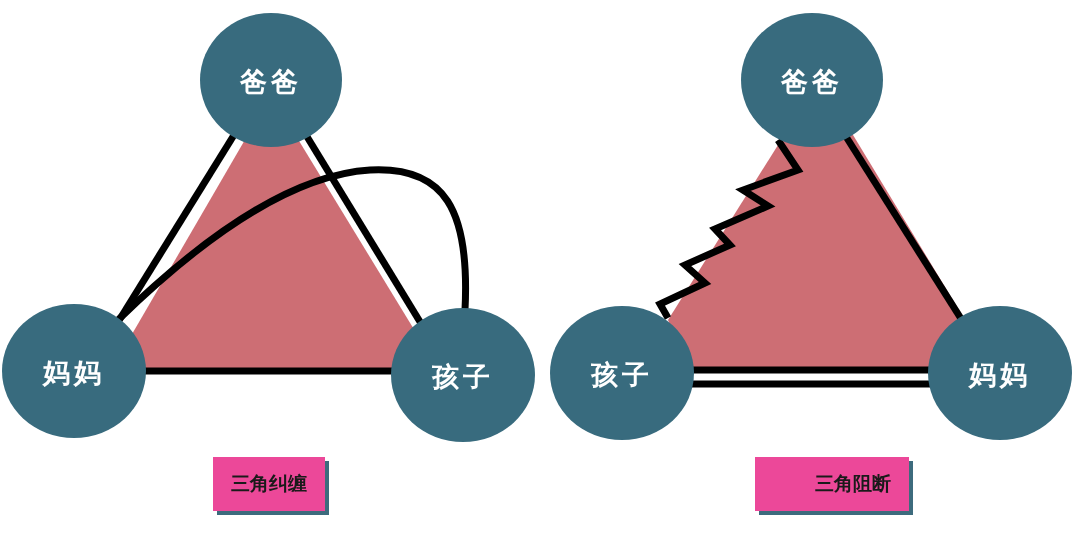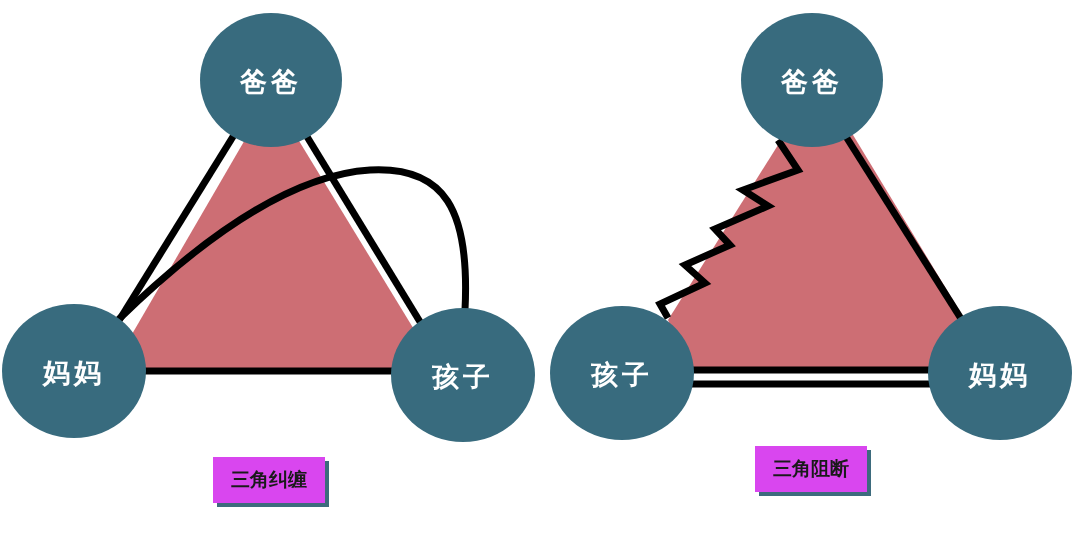--- a/index.html
+++ b/index.html
@@ -1,21 +1,21 @@
 <!DOCTYPE html>
 <html><head>
   <meta charset="utf-8">
   <style>
     html, body { margin: 0; padding: 0; background: #ffffff; }
     body { width: 1080px; height: 535px; position: relative; overflow: hidden;
            font-family: "DejaVu Sans", "Liberation Sans", sans-serif; }
     svg.canvas { position: absolute; left: 0; top: 0; }
     .node-label { font-family: "DejaVu Sans", "Liberation Sans", sans-serif; font-weight: bold;
                   font-size: 27px; fill: #ffffff; letter-spacing: 4px; }
-    .caption { position: absolute; width: 112px; height: 46px; background: #d946ef;
+    .caption { position: absolute; width: 112px; height: 54px; background: #ec4899;
                box-shadow: 4px 4px 0 #3d6b7d; display: flex; align-items: center; justify-content: center;
                font-family: "DejaVu Sans", "Liberation Sans", sans-serif; font-weight: bold; font-size: 19px; color: #1a1a1a; }
   </style>
 </head>
 <body>
 
 <svg class="canvas" width="1080" height="535" viewBox="0 0 1080 535">
 
   <g>
     <polygon points="271,95 110,372 440,372" fill="#cd6e74"></polygon>
@@ -40,13 +40,13 @@
     <ellipse cx="812" cy="80" rx="71" ry="67" fill="#386b7e"></ellipse>
     <ellipse cx="622" cy="373" rx="72" ry="67" fill="#386b7e"></ellipse>
     <ellipse cx="1000" cy="373" rx="72" ry="67" fill="#386b7e"></ellipse>
     <text class="node-label" x="812" y="91" text-anchor="middle">爸爸</text>
     <text class="node-label" x="622" y="384" text-anchor="middle">孩子</text>
     <text class="node-label" x="1000" y="384" text-anchor="middle">妈妈</text>
   </g>
 </svg>
 
 <div class="caption" style="left:213px; top:457px;">三角纠缠</div>
-<div class="caption" style="left:755px; top:446px;">三角阻断</div>
+<div class="caption" style="left:755px; top:457px;padding-left:42px;">三角阻断</div>
 
 </body></html>

